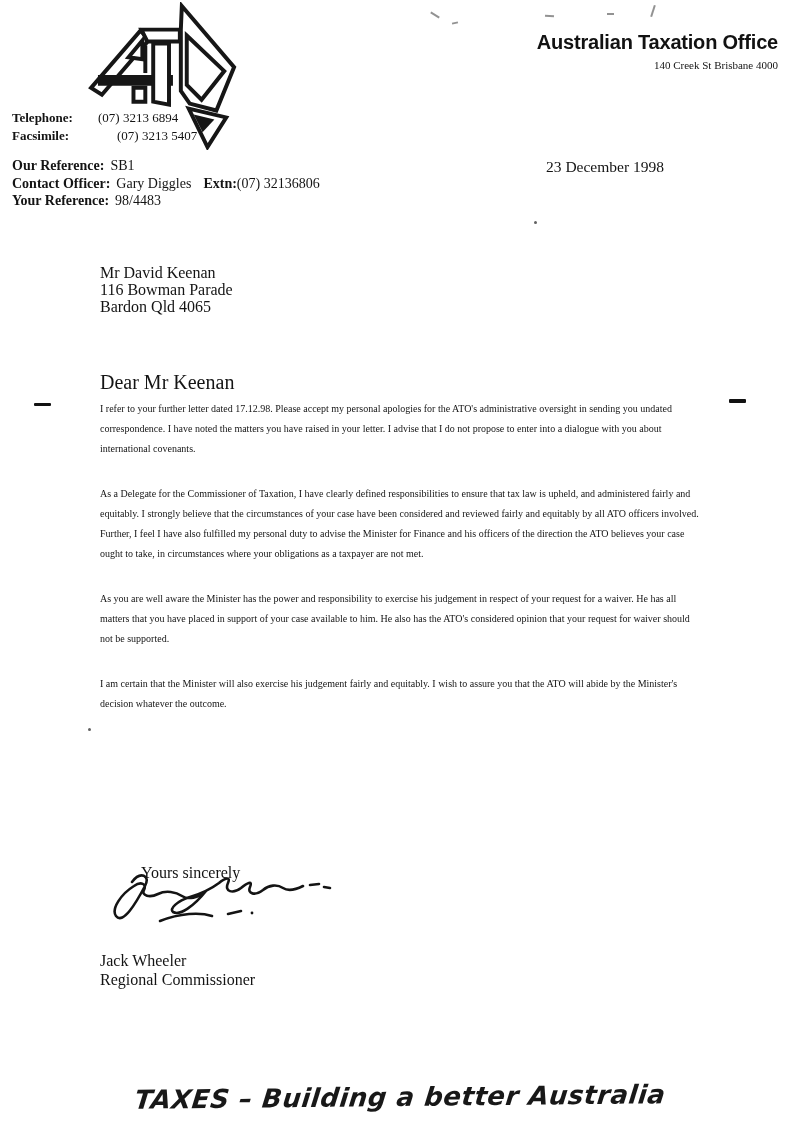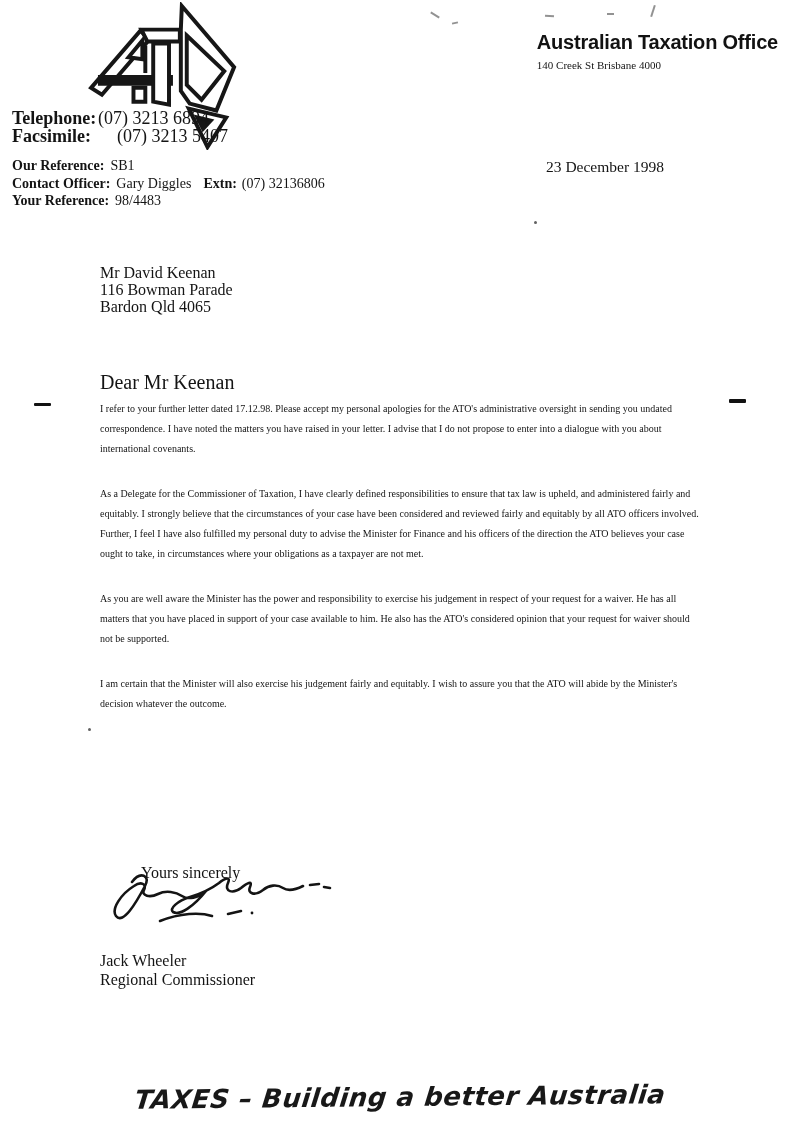--- a/index.html
+++ b/index.html
@@ -12,37 +12,37 @@
   }
   .page{
     position:absolute;left:0;top:0;
     width:800px;height:1131px;
     background:#ffffff;
     overflow:hidden;
   }
   .abs{position:absolute;}
 
   
-  .org-block{right:22px;top:31px;}
+  .org-block{right:22px;top:31px;text-align:right;}
   .org-name{
     font-family:"Liberation Sans", sans-serif;
     font-weight:bold;font-size:20px;letter-spacing:-0.2px;
     color:#121212;white-space:nowrap;
   }
   .org-addr{font-size:11px;line-height:17px;margin-top:3px;white-space:nowrap;}
 
-  .contact-block{left:12px;top:110px;font-size:18px;line-height:16px;}
+  .contact-block{left:12px;top:110px;font-size:13px;line-height:16px;}
   .contact-row{display:flex;}
   .contact-row + .contact-row{margin-top:2px;gap:19px;}
   .lbl{font-weight:bold;}
   .contact-row .lbl{width:86px;}
 
   .ref-block{left:12px;top:157px;font-size:14px;line-height:17.5px;white-space:nowrap;}
   .ref-row .lbl{margin-right:6px;}
-  .ref-row .extn-lbl{font-weight:bold;margin-left:12px;margin-right:5px;}
+  .ref-row .extn-lbl{font-weight:bold;margin-left:12px;}
 
   .date-line{left:546px;top:158px;font-size:15.5px;}
 
   
   .recipient{left:100px;top:264px;font-size:16px;line-height:17.2px;}
   .salutation{left:100px;top:371px;font-size:20px;}
   .letter-body{left:100px;top:399px;width:601px;font-size:10px;line-height:20px;}
   .letter-body p{margin:0 0 25px 0;text-align:left;}
 
   .closing{left:100px;top:864px;font-size:16px;margin-left:41px;}

